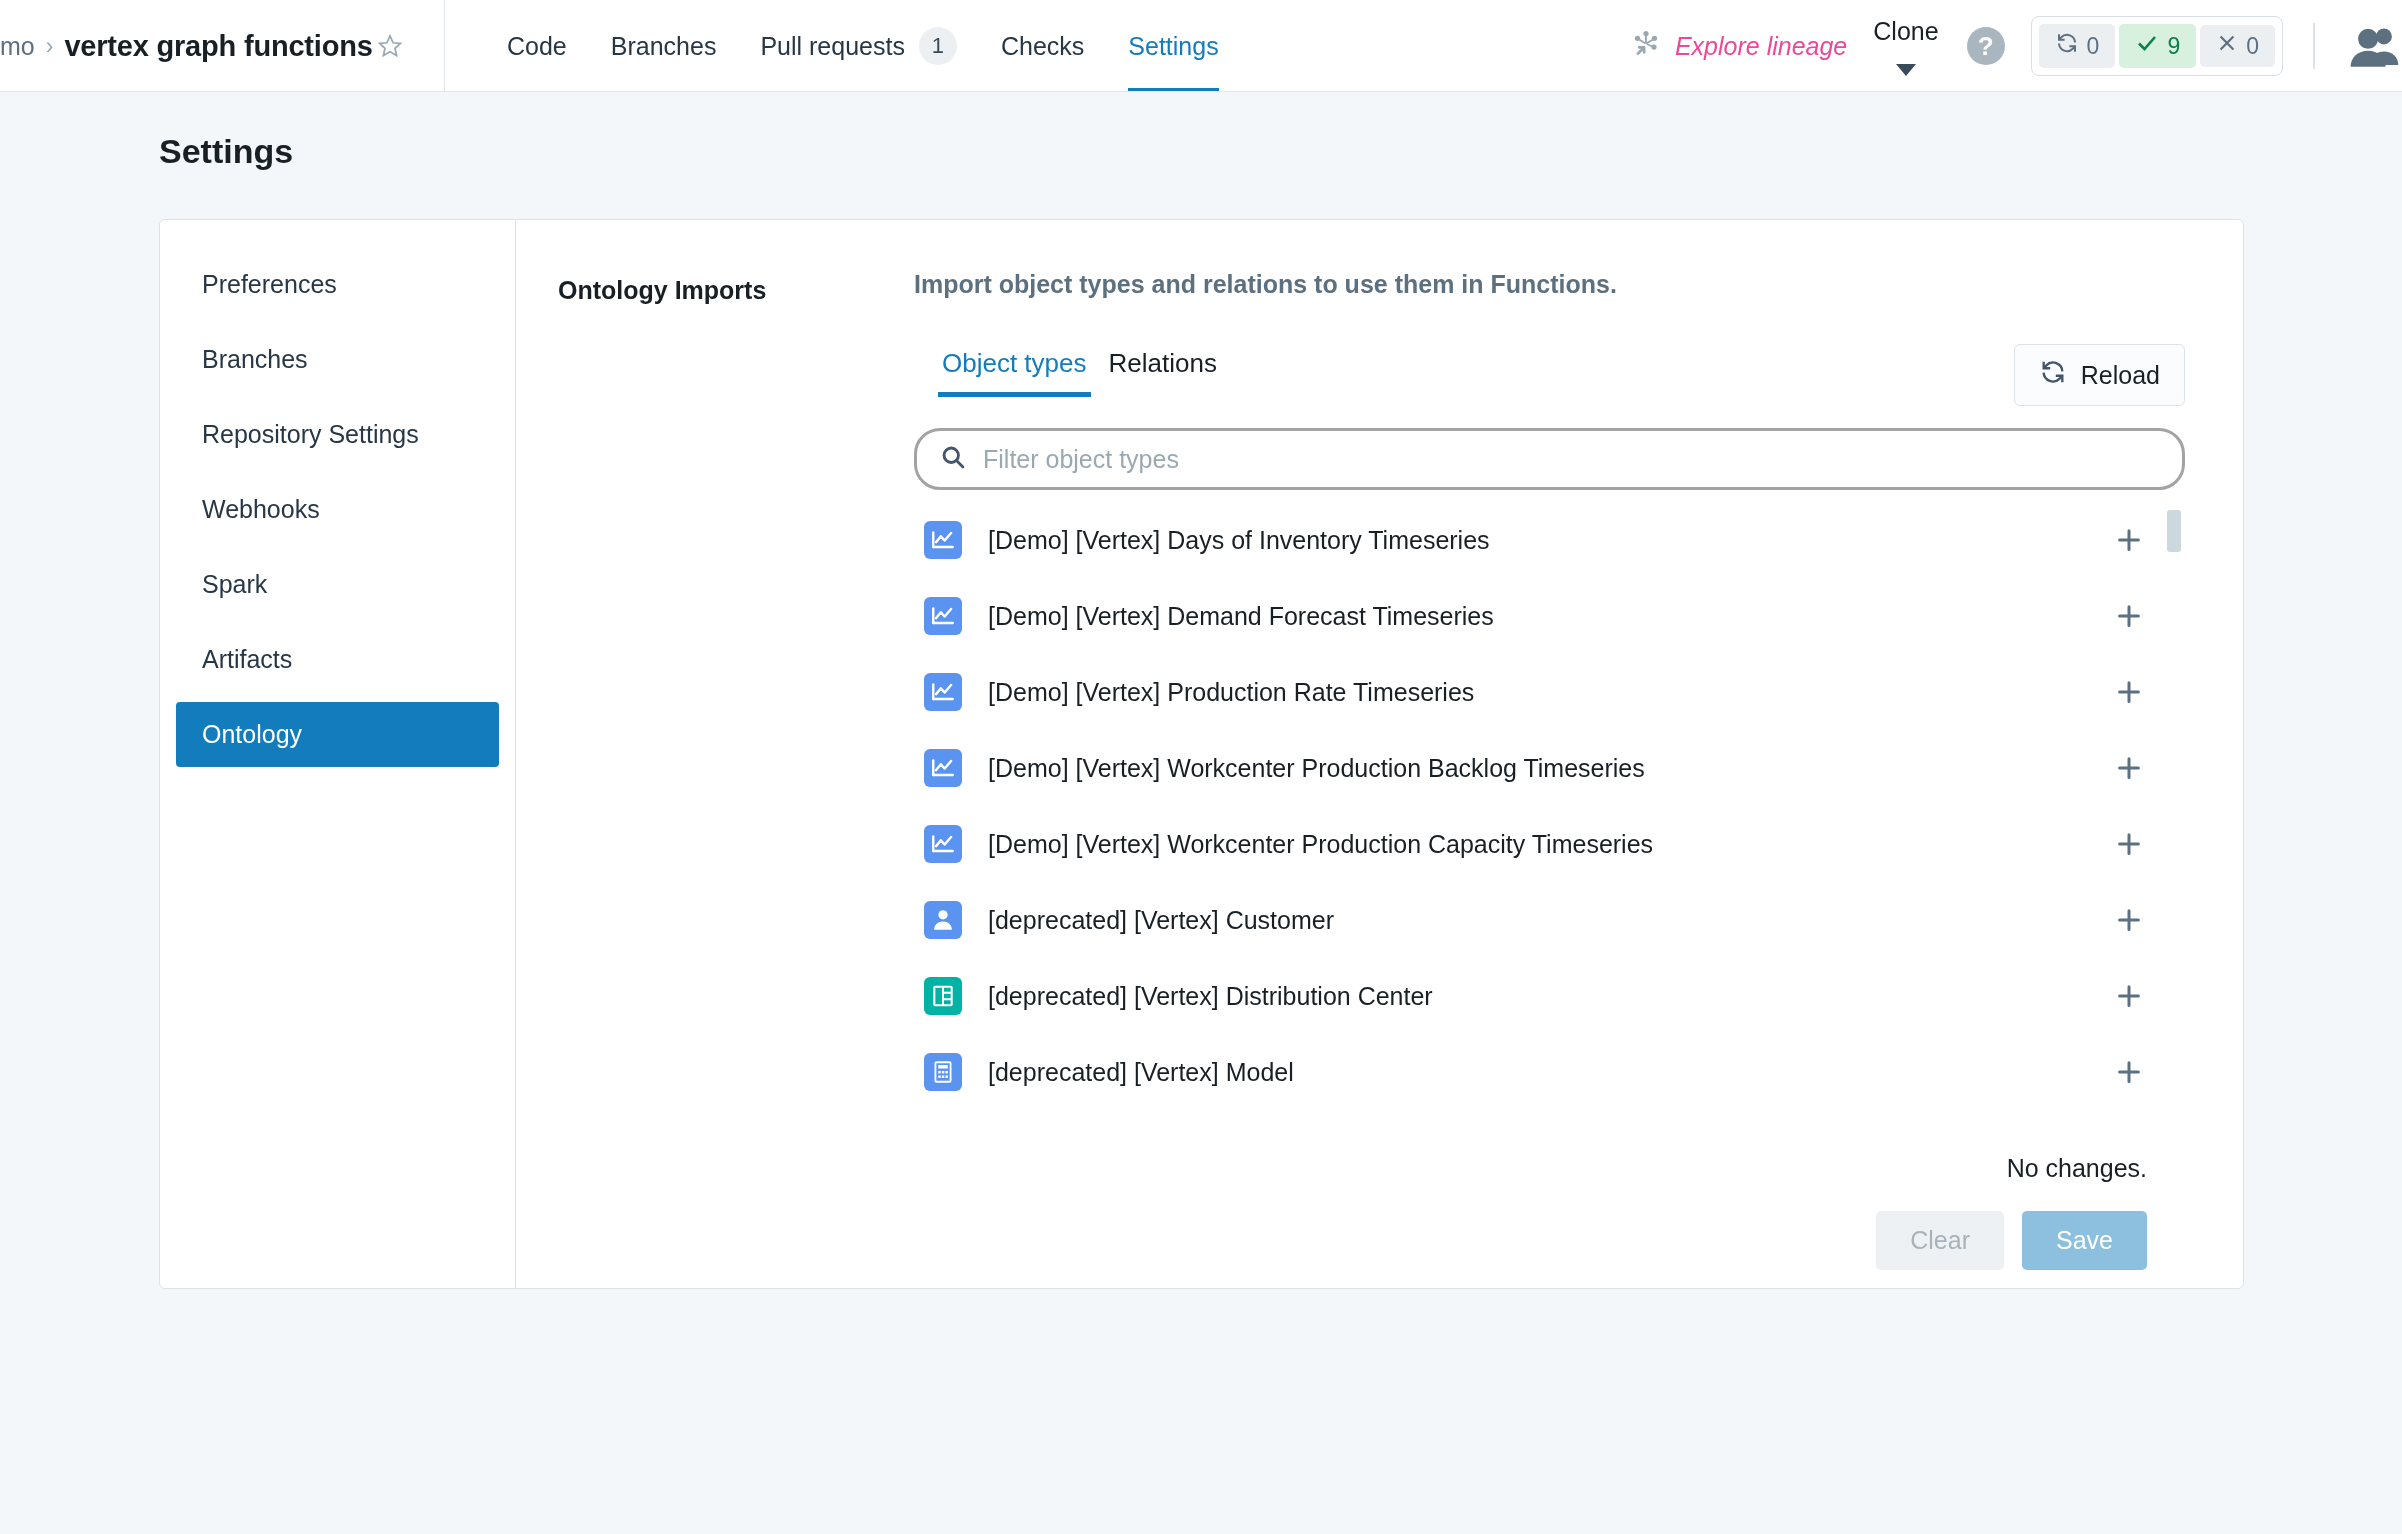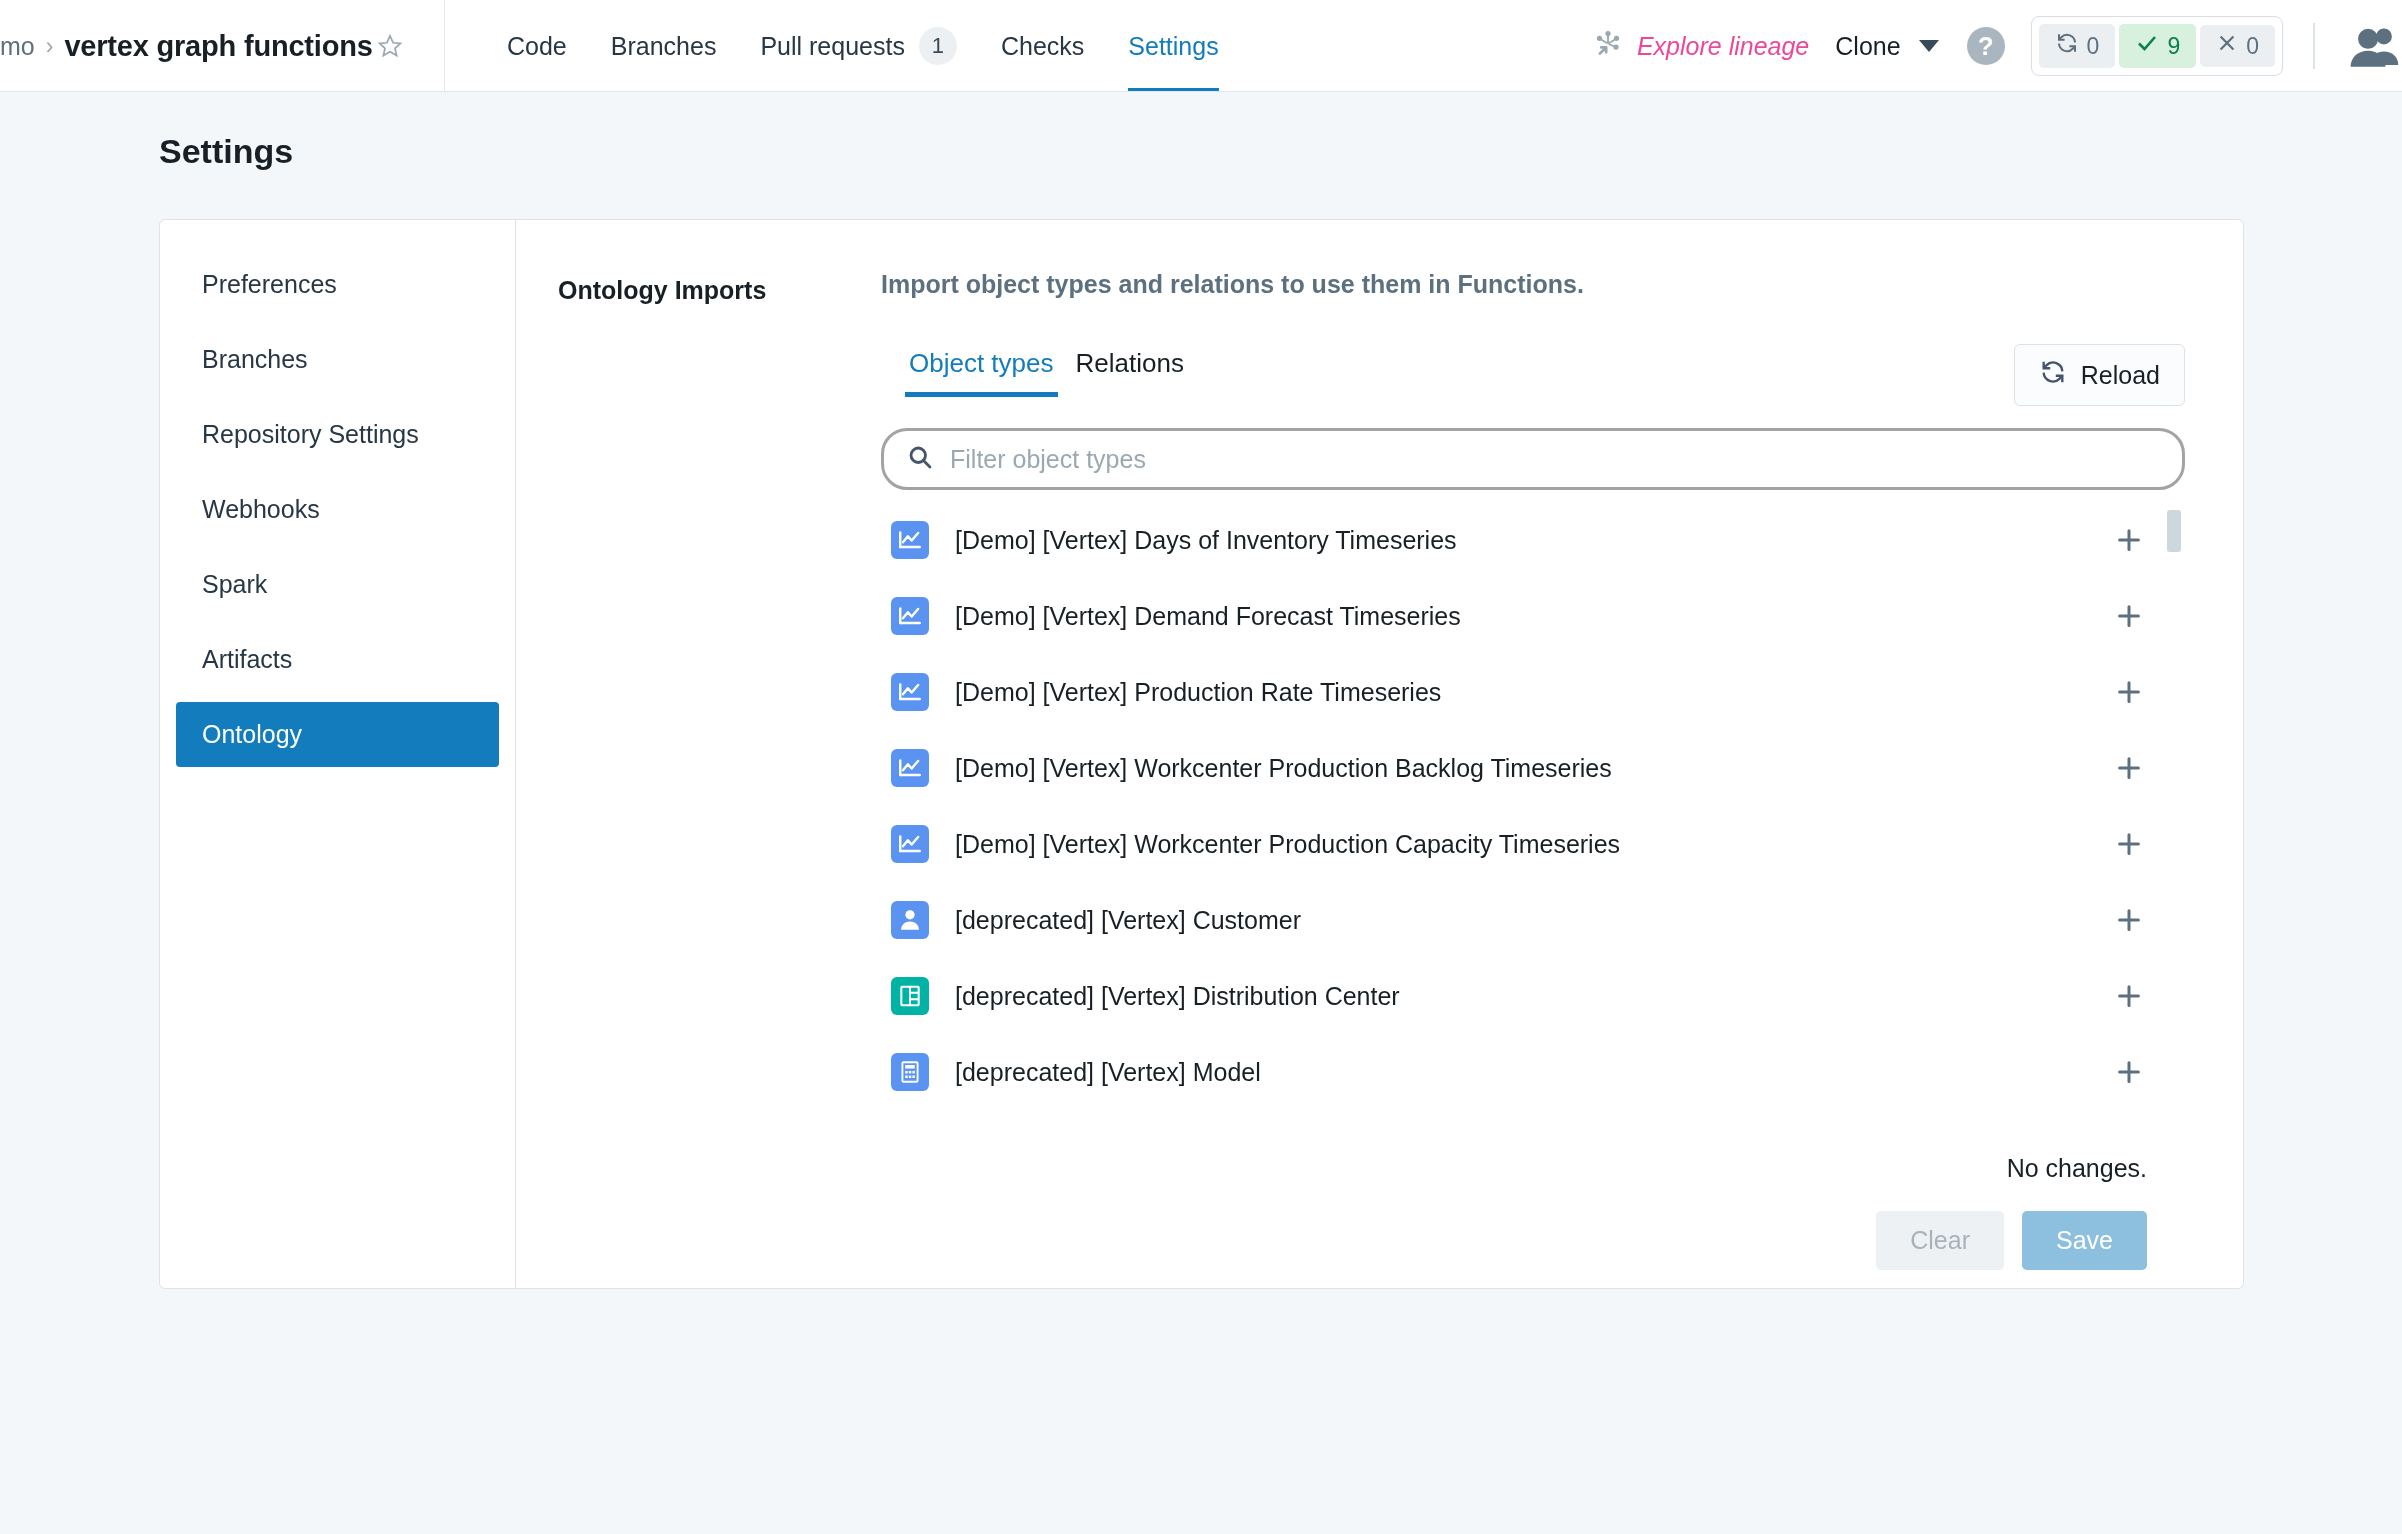--- a/index.html
+++ b/index.html
@@ -78,21 +78,21 @@
     height: 100%;
   }
   .lineage {
     display: flex; align-items: center; gap: 14px;
     color: #ec4899; font-size: 25px; cursor: pointer;
     margin-right: 26px;
     font-style: italic;
   }
   .clone {
     display: flex; align-items: center; gap: 18px;
-    font-size: 25px; color: #182026; cursor: pointer; margin-right: 28px;
+    font-size: 25px; color: #182026; cursor: pointer; margin-right: 28px; flex-direction: column;
   }
   .caret { width: 0;height:0;border-left:10px solid transparent;border-right:10px solid transparent;border-top:12px solid #394b59; }
   .help-icon {
     width: 38px; height: 38px; border-radius: 50%;
     background: #aab6bf; color: #fff;
     display:flex; align-items:center; justify-content:center;
     font-size: 26px; font-weight: bold; cursor: pointer;
     margin-right: 26px;
   }
   .build-group {
@@ -139,20 +139,21 @@
     border-radius: 4px;
     cursor: pointer;
   }
   .side-item.active { background: #137cbd; color: #ffffff; }
 
   
   .main {
     flex: 1;
     display: flex;
     padding: 50px 58px 0 42px;
+    gap: 33px;
   }
   .section-label {
     width: 299px; flex: 0 0 299px;
     font-size: 25px; font-weight: bold; color: #182026;
     padding-top: 6px;
   }
   .section-body { flex: 1; padding-left: 24px; }
   .section-desc {
     font-size: 25px; color: #5c7080; margin-bottom: 45px; font-weight: bold;
   }

